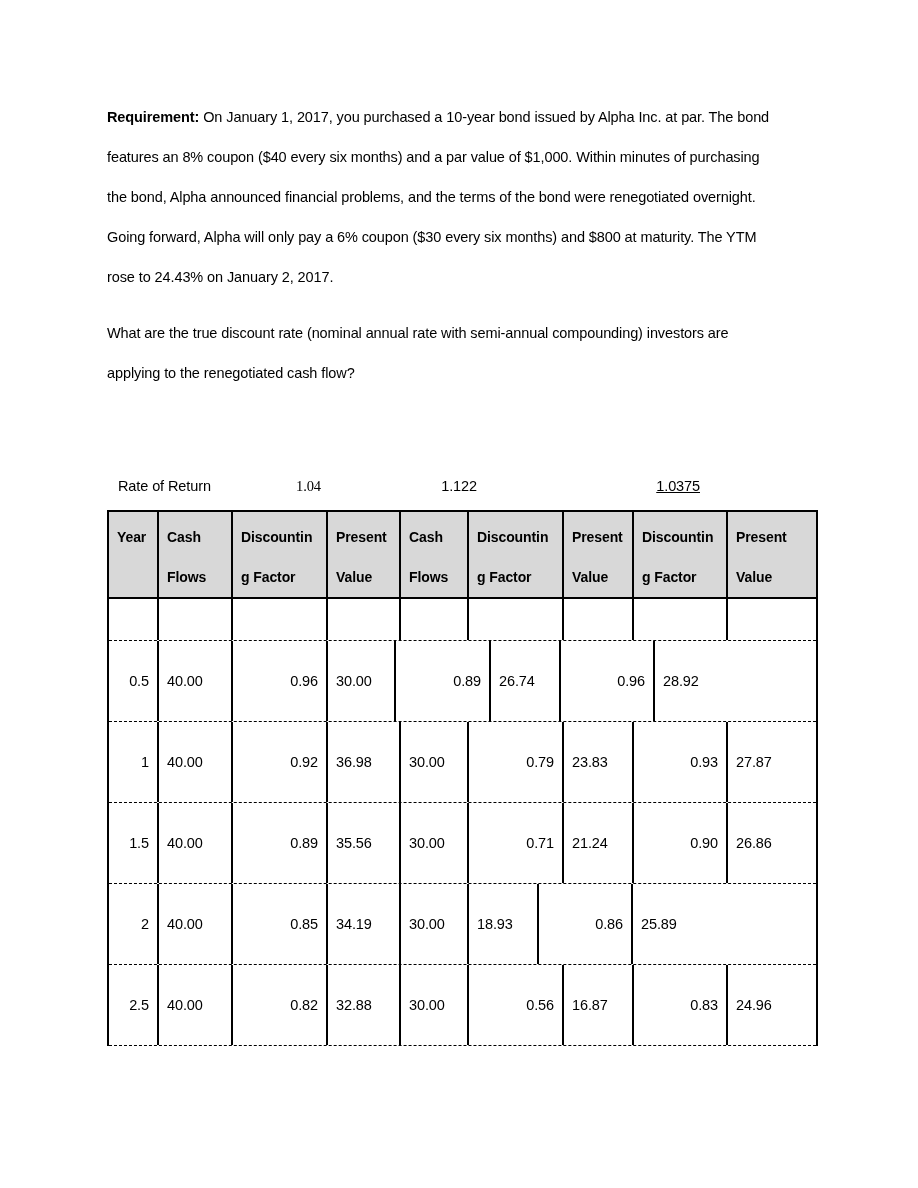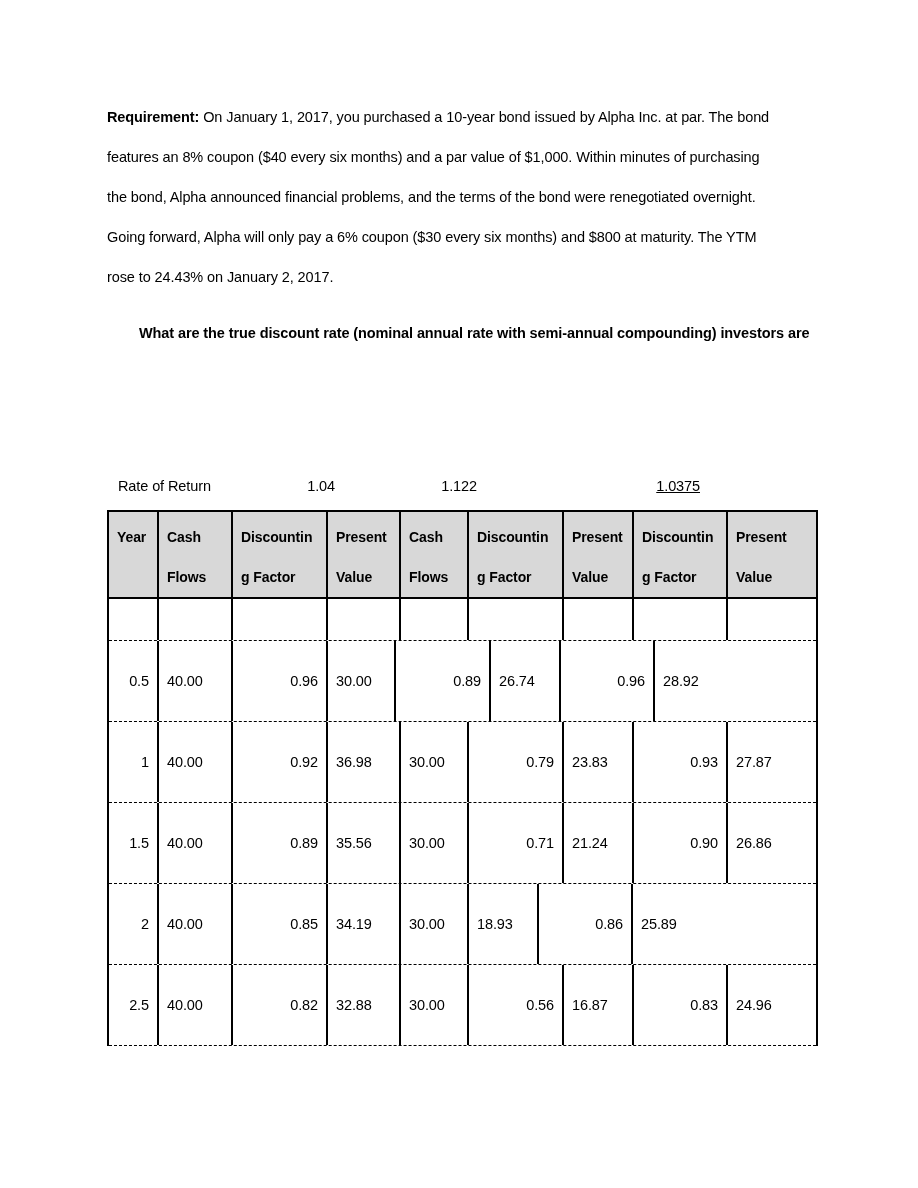--- a/index.html
+++ b/index.html
@@ -5,26 +5,26 @@
   html,body{margin:0;padding:0;}
   body{
     width:918px;height:1188px;background:#ffffff;color:#000000;
     font-family:"Liberation Sans", sans-serif;letter-spacing:-0.1px;
   }
   .page{position:relative;width:918px;height:1188px;overflow:hidden;background:#ffffff;}
   .content{position:absolute;left:107px;top:0;width:711px;height:1188px;}
   .para{position:absolute;left:0;font-size:14.5px;}
   .pline{height:40px;line-height:40px;white-space:nowrap;}
   .intro{top:97px;}
-  .question{top:313px;font-weight:bold;margin-left:32px;}
+  .question{top:313px;font-weight:normal;}
   .bold{font-weight:bold;}
   .rate-row{position:absolute;top:476px;left:0;width:711px;height:20px;font-size:14.5px;line-height:20px;}
   .rate-label{position:absolute;left:11px;}
   .rate-val{position:absolute;width:92px;text-align:right;}
-  .rv0{left:136px;}
+  .rv0{left:122px;font-family:Liberation Serif, serif;}
   .rv1{left:278px;}
   .rv2{left:501px;text-decoration:underline;}
   .cftable{
     position:absolute;top:510px;left:0;width:711px;
     border:2px solid #000;border-bottom:none;box-sizing:border-box;background:#fff;
   }
   .trow{display:flex;border-bottom:1px dashed #000;box-sizing:border-box;}
   .thead{background:#d8d8d8;height:87px;border-bottom:2px solid #000;}
   .spacer-row{height:42px;}
   .data-row{height:81px;}
@@ -49,20 +49,21 @@
     <div class="para intro">
       <div class="pline"><span class="bold">Requirement:</span><span> On January 1, 2017, you purchased a 10-year bond issued by Alpha Inc. at par. The bond</span></div>
       <div class="pline">features an 8% coupon ($40 every six months) and a par value of $1,000. Within minutes of purchasing</div>
       <div class="pline">the bond, Alpha announced financial problems, and the terms of the bond were renegotiated overnight.</div>
       <div class="pline">Going forward, Alpha will only pay a 6% coupon ($30 every six months) and $800 at maturity. The YTM</div>
       <div class="pline">rose to 24.43% on January 2, 2017.</div>
     </div>
 
     <div class="para question">
       <div class="pline">What are the true discount rate (nominal annual rate with semi-annual compounding) investors are</div>
+      <div class="pline">applying to the renegotiated cash flow?</div>
     </div>
 
     <div class="rate-row">
       <span class="rate-label">Rate of Return</span>
       <span class="rate-val rv0">1.04</span>
       <span class="rate-val rv1">1.122</span>
       <span class="rate-val rv2">1.0375</span>
     </div>
 
     <div class="cftable">

